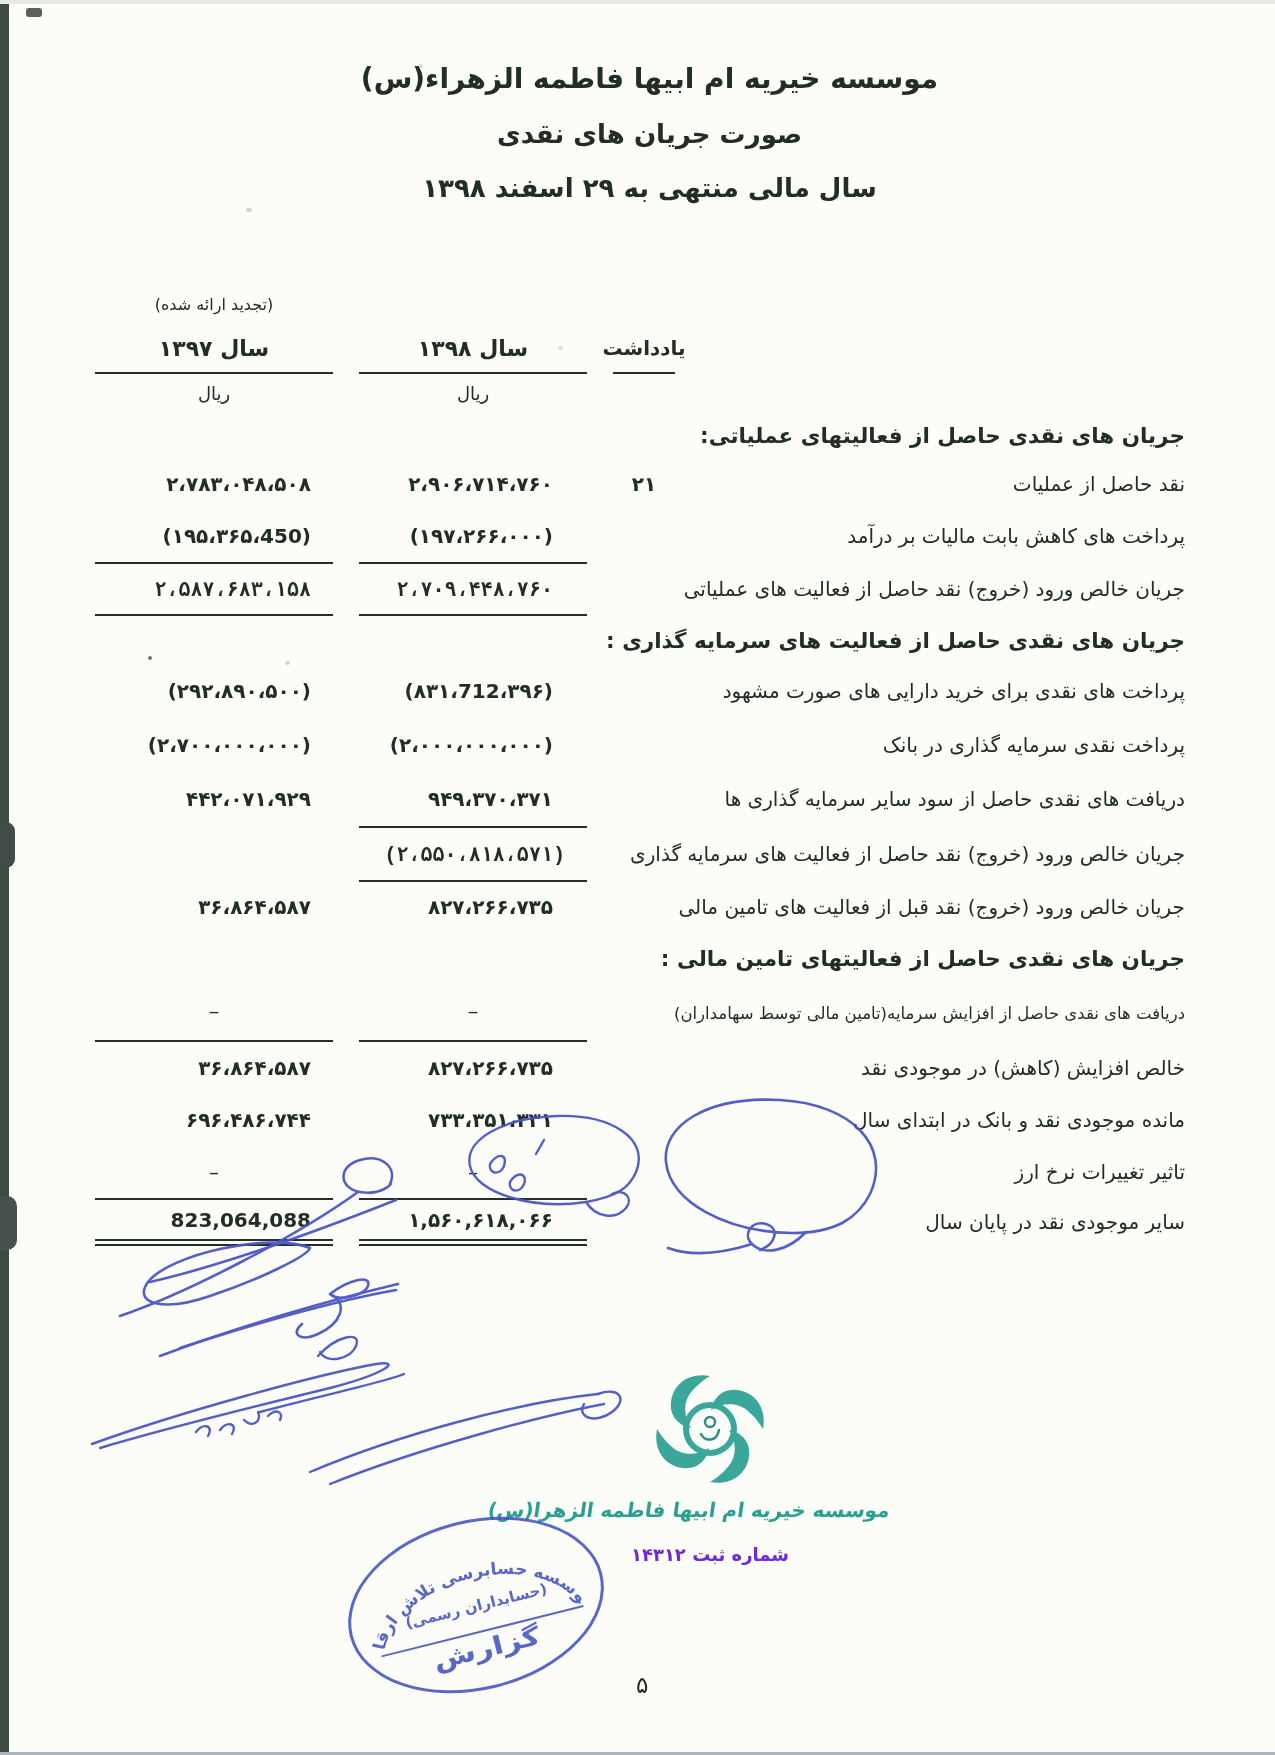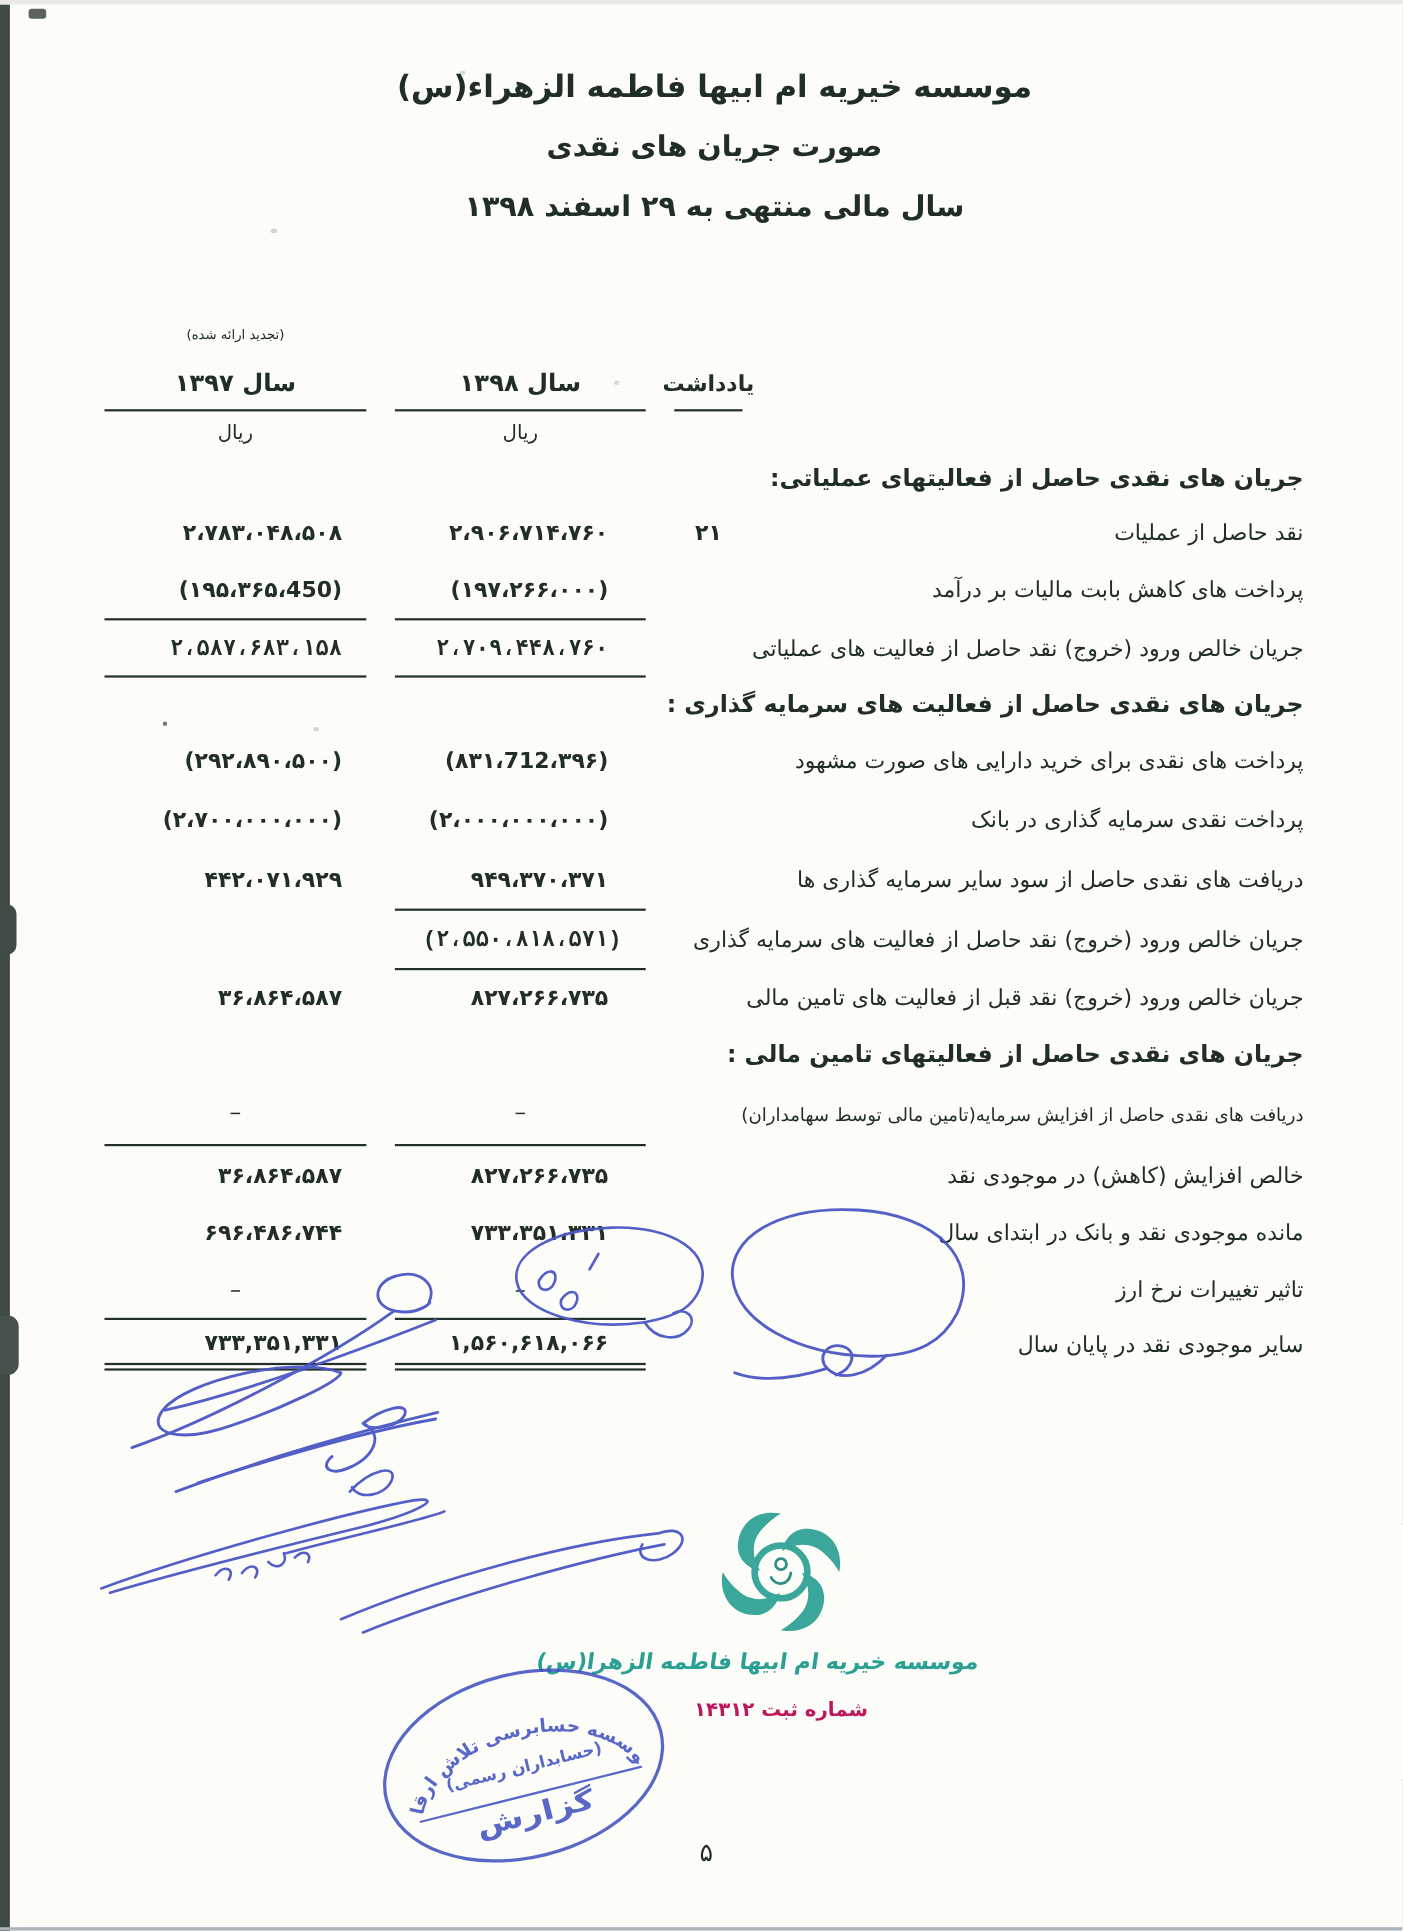--- a/index.html
+++ b/index.html
@@ -36,34 +36,34 @@
   .cell-note{justify-content:center;font-weight:bold;font-size:20px;white-space:nowrap;}
   .cell-v{direction:ltr;unicode-bidi:isolate;justify-content:flex-end;text-align:right;
           font-weight:bold;font-size:20px;white-space:nowrap;padding-right:34px;}
   .cell-v.v97{padding-right:22px;}
   .sec .cell-label{font-weight:bold;font-size:21.5px;}
   .small .cell-label{font-size:16.5px;}
   .dash .cell-v{justify-content:center;padding:0;font-weight:normal;}
   .rt .cell-v{border-top:2.5px solid #232f28;}
   .rb .cell-v{border-bottom:2.5px solid #232f28;font-family:Liberation Mono, monospace;}
   .dbl .cell-v{border-bottom:7px double #232f28;}
-  .r-restated .cell-v{justify-content:center;padding:0;font-weight:normal;font-size:12px;direction:rtl;text-align:center;}
+  .r-restated .cell-v{justify-content:center;padding:0;font-weight:normal;font-size:16px;direction:rtl;text-align:center;}
   .r-heads .cell-v,.r-heads .cell-note{border-bottom:2.5px solid #232f28;}
   .r-heads .cell-v{justify-content:center;padding:0;font-size:22px;direction:rtl;}
   .r-units .cell-v{justify-content:center;padding:0;font-weight:normal;font-size:18px;direction:rtl;}
   .h38{height:38px}.h40{height:40px}.h46{height:46px}.h48{height:48px}.h50{height:50px}
   .h52{height:52px}.h54{height:54px}.h56{height:56px}.h58{height:58px}
 
   
   .ink-svg{position:absolute;left:0;top:0;width:1275px;height:1755px;pointer-events:none;}
   .seal-logo{position:absolute;left:645px;top:1360px;width:130px;height:130px;opacity:.92;}
   .seal-cal{position:absolute;left:560px;top:1494px;width:330px;text-align:center;
             color:#2aa093;font-weight:bold;font-size:20px;transform:skewX(-8deg);white-space:nowrap;}
   .seal-reg{position:absolute;left:625px;top:1540px;width:170px;text-align:center;
-            color:#be185d;font-weight:bold;font-size:18px;white-space:nowrap;}
+            color:#6d28d9;font-weight:bold;font-size:18px;white-space:nowrap;}
   .oval-stamp{position:absolute;left:346px;top:1516px;width:254px;height:164px;
               border:3px solid #4353c0;border-radius:50%;transform:rotate(-14deg);
               color:#4353c0;opacity:.88;}
   .oval-arc{position:absolute;left:0;top:0;width:254px;height:164px;}
   .oval-mid{position:absolute;left:0;right:0;top:74px;text-align:center;font-size:15px;font-weight:bold;}
   .oval-line{position:absolute;left:9%;right:9%;top:108px;border-top:2px solid #4353c0;}
   .oval-rep{position:absolute;left:0;right:0;top:112px;text-align:center;font-size:25px;font-weight:bold;}
   .oval-rep span{display:inline-block;transform:scaleX(1.25);}
   .page-num{position:absolute;left:636px;top:1668px;font-size:23px;color:#212e27;}
 </style>
@@ -213,21 +213,21 @@
       <div class="cell cell-label">تاثیر تغییرات نرخ ارز</div>
       <div class="cell cell-note"></div>
       <div class="cell cell-v">–</div>
       <div class="cell cell-v v97">–</div>
     </div>
 
     <div class="row h48 rt dbl">
       <div class="cell cell-label">سایر موجودی نقد در پایان سال</div>
       <div class="cell cell-note"></div>
       <div class="cell cell-v">۱,۵۶۰,۶۱۸,۰۶۶</div>
-      <div class="cell cell-v v97">۷۳۳,۳۵۱,۳۳۱</div>
+      <div class="cell cell-v v97">823,064,088</div>
     </div>
   </div>
 
   <svg class="ink-svg" viewBox="0 0 1275 1755">
     <g fill="none" stroke="#4a57c5" stroke-width="2.6" stroke-linecap="round" opacity="0.95">
       <path d="M870,1190 C892,1142 852,1100 780,1096 C706,1092 662,1122 666,1158 C670,1198 726,1228 792,1229 C836,1229 858,1214 870,1190"></path>
       <path d="M806,1228 C788,1247 764,1252 752,1240 C742,1230 752,1216 766,1220 C780,1224 776,1240 760,1246"></path>
       <path d="M752,1240 C720,1250 690,1252 668,1244"></path>
     </g>
     <g fill="none" stroke="#4a57c5" stroke-width="2.4" stroke-linecap="round" opacity="0.95">

